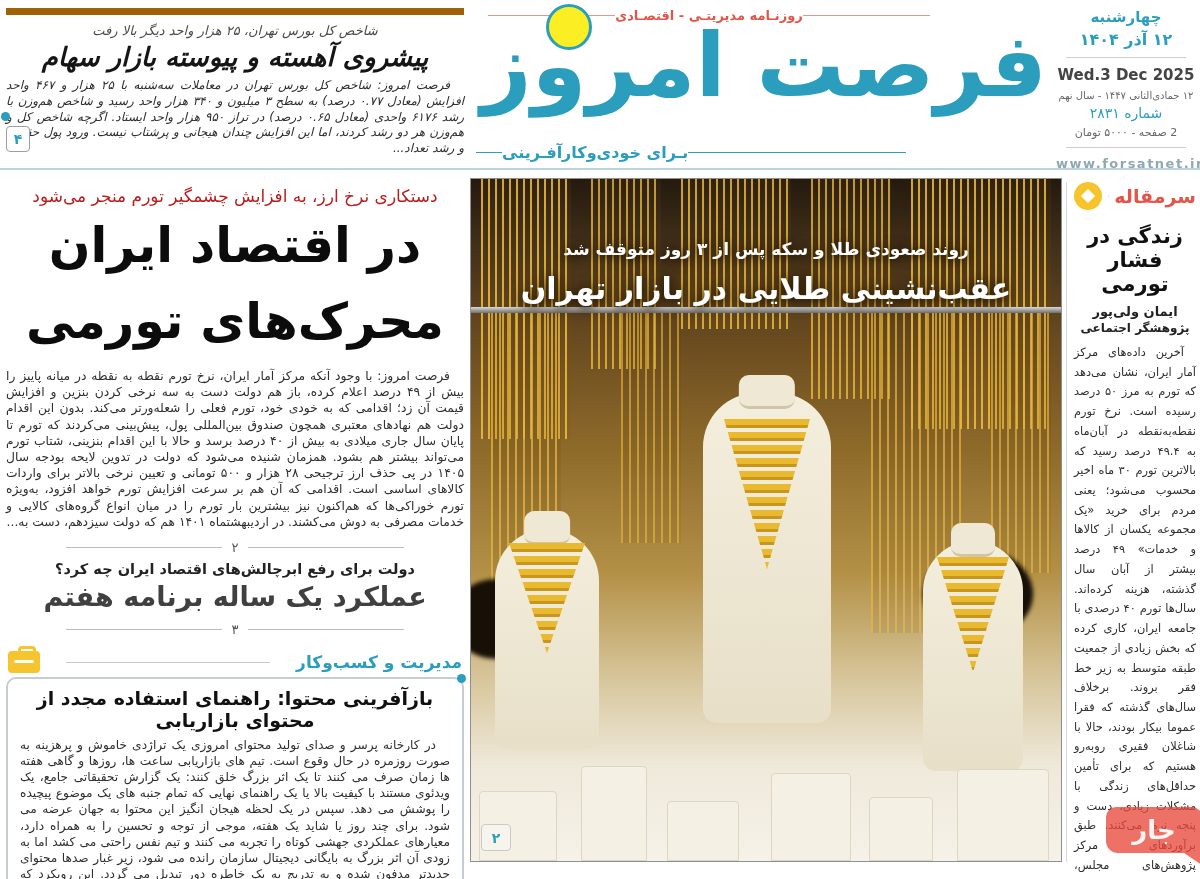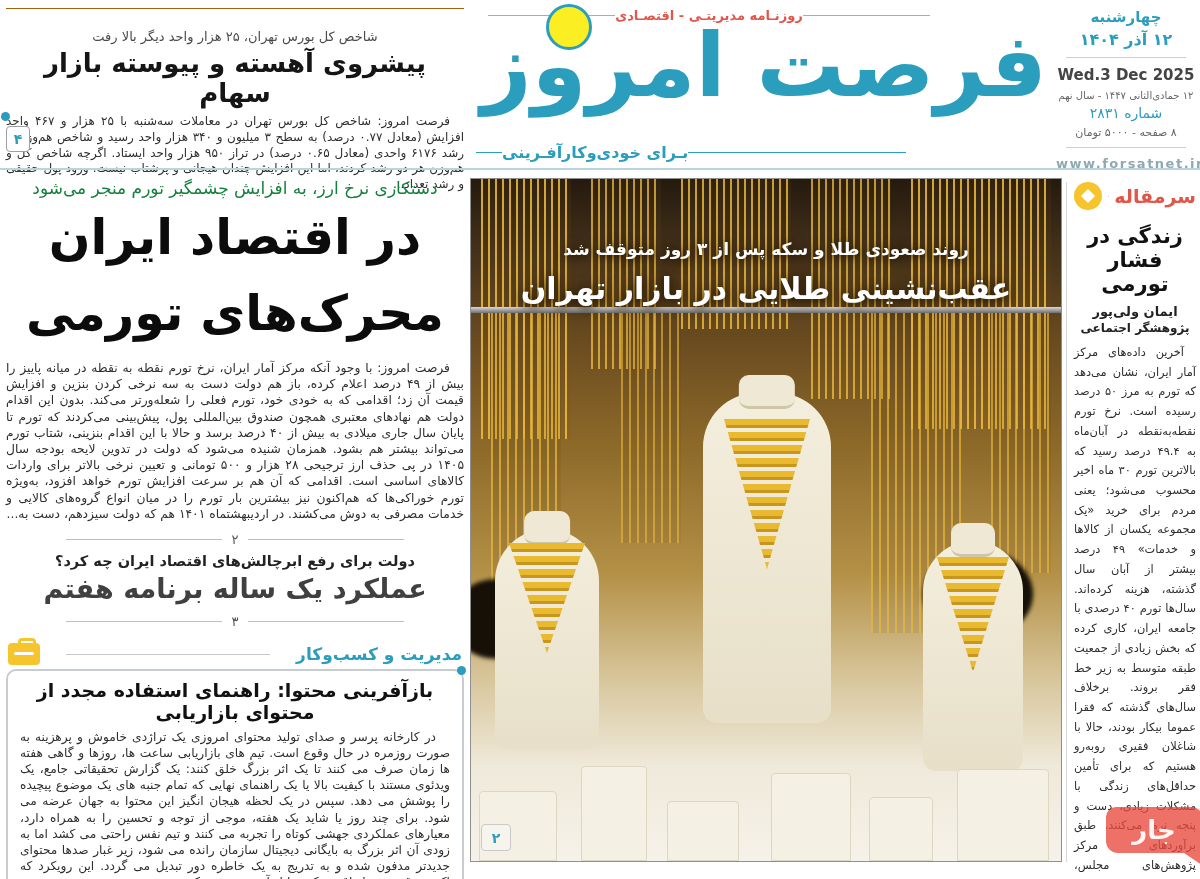--- a/index.html
+++ b/index.html
@@ -6,21 +6,21 @@
   html,body { background:#e9e9e9; }
   body { font-family:"DejaVu Sans", sans-serif; }
   #paper {
     position:relative; width:1200px; height:879px; margin:0 auto;
     background:#ffffff; overflow:hidden; direction:rtl;
   }
   .abs { position:absolute; }
   .c { text-align:center; }
 
   
-  #stock-art { left:6px; top:8px; width:458px; border-top:1px solid #a16207; padding-top:20px; }
+  #stock-art { left:6px; top:8px; width:458px; border-top:7px solid #a16207; padding-top:8px;font-style:italic; }
   .kicker-sm { font-size:13px; color:#4a4a4a; }
   #stock-art h2 { font-size:26px; font-weight:bold; color:#151515; margin:4px 0 6px; }
   .bodytxt { font-size:12px; line-height:1.32; color:#2e2e2e; text-align:justify; text-indent:14px; }
   .pagebox {
     width:24px; height:26px; border:1px solid #9aa0a6; border-radius:4px;
     color:#2b9dbd; font-size:14px; font-weight:bold; display:flex; align-items:center; justify-content:center;
     background:#fff;
   }
   #stock-pagebox { left:6px; top:126px; }
   #left-dot { left:1px; top:112px; width:9px; height:9px; border-radius:50%; background:#2b9dbd; }
@@ -51,21 +51,21 @@
   #dateblock .dfa { font-size:16px; font-weight:bold; color:#2b9dbd; margin-top:4px; }
   #dateblock hr { border:none; border-top:1px solid #cfcfcf; margin:8px 10px; }
   #dateblock .den { font-size:15px; font-weight:bold; color:#444; direction:ltr; }
   #dateblock .dhj { font-size:10px; color:#666; margin-top:6px; }
   #dateblock .iss { font-size:14px; color:#2b9dbd; margin-top:4px; }
   #dateblock .pp  { font-size:11px; color:#666; margin-top:5px; }
   #dateblock .web { font-size:13px; font-weight:bold; color:#8fa9b2; letter-spacing:1.5px; direction:ltr; }
 
   
   #leftcol { left:6px; top:178px; width:458px; }
-  #lead-kicker { font-size:17px; color:#15803d; }
+  #lead-kicker { font-size:17px; color:#b91c1c; margin-top:8px; }
   #lead-h1 { font-size:49px; font-weight:bold; color:#0c0c0c; line-height:1.55; margin-top:2px; letter-spacing:-1px; }
   #lead-body { margin-top:8px; font-size:12.3px; }
   .numrule { display:flex; align-items:center; justify-content:center; gap:10px; margin:10px 60px 6px; }
   .numrule .ln { flex:1; height:1px; background:#bdbdbd; }
   .numrule span { font-size:13px; color:#555; }
   #second-kicker { font-size:14.5px; font-weight:bold; color:#222; margin-top:4px; }
   #second-h { font-size:27px; font-weight:bold; color:#404040; margin-top:4px; }
   #biz-head { display:flex; align-items:center; gap:26px; margin:14px 2px 4px; direction:ltr; }
   #biz-head .ln { flex:1; height:1px; background:#c9c9c9; }
   #biz-label { font-size:17px; font-weight:bold; color:#2b9dbd; white-space:nowrap; }
@@ -149,21 +149,21 @@
     </div>
   </div>
 
   <div id="dateblock" class="abs">
     <div class="w">چهارشنبه</div>
     <div class="dfa">۱۲ آذر ۱۴۰۴</div>
     <hr>
     <div class="den">Wed.3 Dec 2025</div>
     <div class="dhj">۱۲ جمادی‌الثانی ۱۴۴۷ - سال نهم</div>
     <div class="iss">شماره ۲۸۳۱</div>
-    <div class="pp">۸ صفحه - ۵۰۰۰ تومان</div>
+    <div class="pp">2 صفحه - ۵۰۰۰ تومان</div>
     <hr>
     <div class="web">www.forsatnet.ir</div>
   </div>
 
   <div id="topband-rule" class="abs"></div>
 
   <div id="leftcol" class="abs c">
     <div id="lead-kicker">دستکاری نرخ ارز، به افزایش چشمگیر تورم منجر می‌شود</div>
     <div id="lead-h1">
       <div>در اقتصاد ایران</div>

